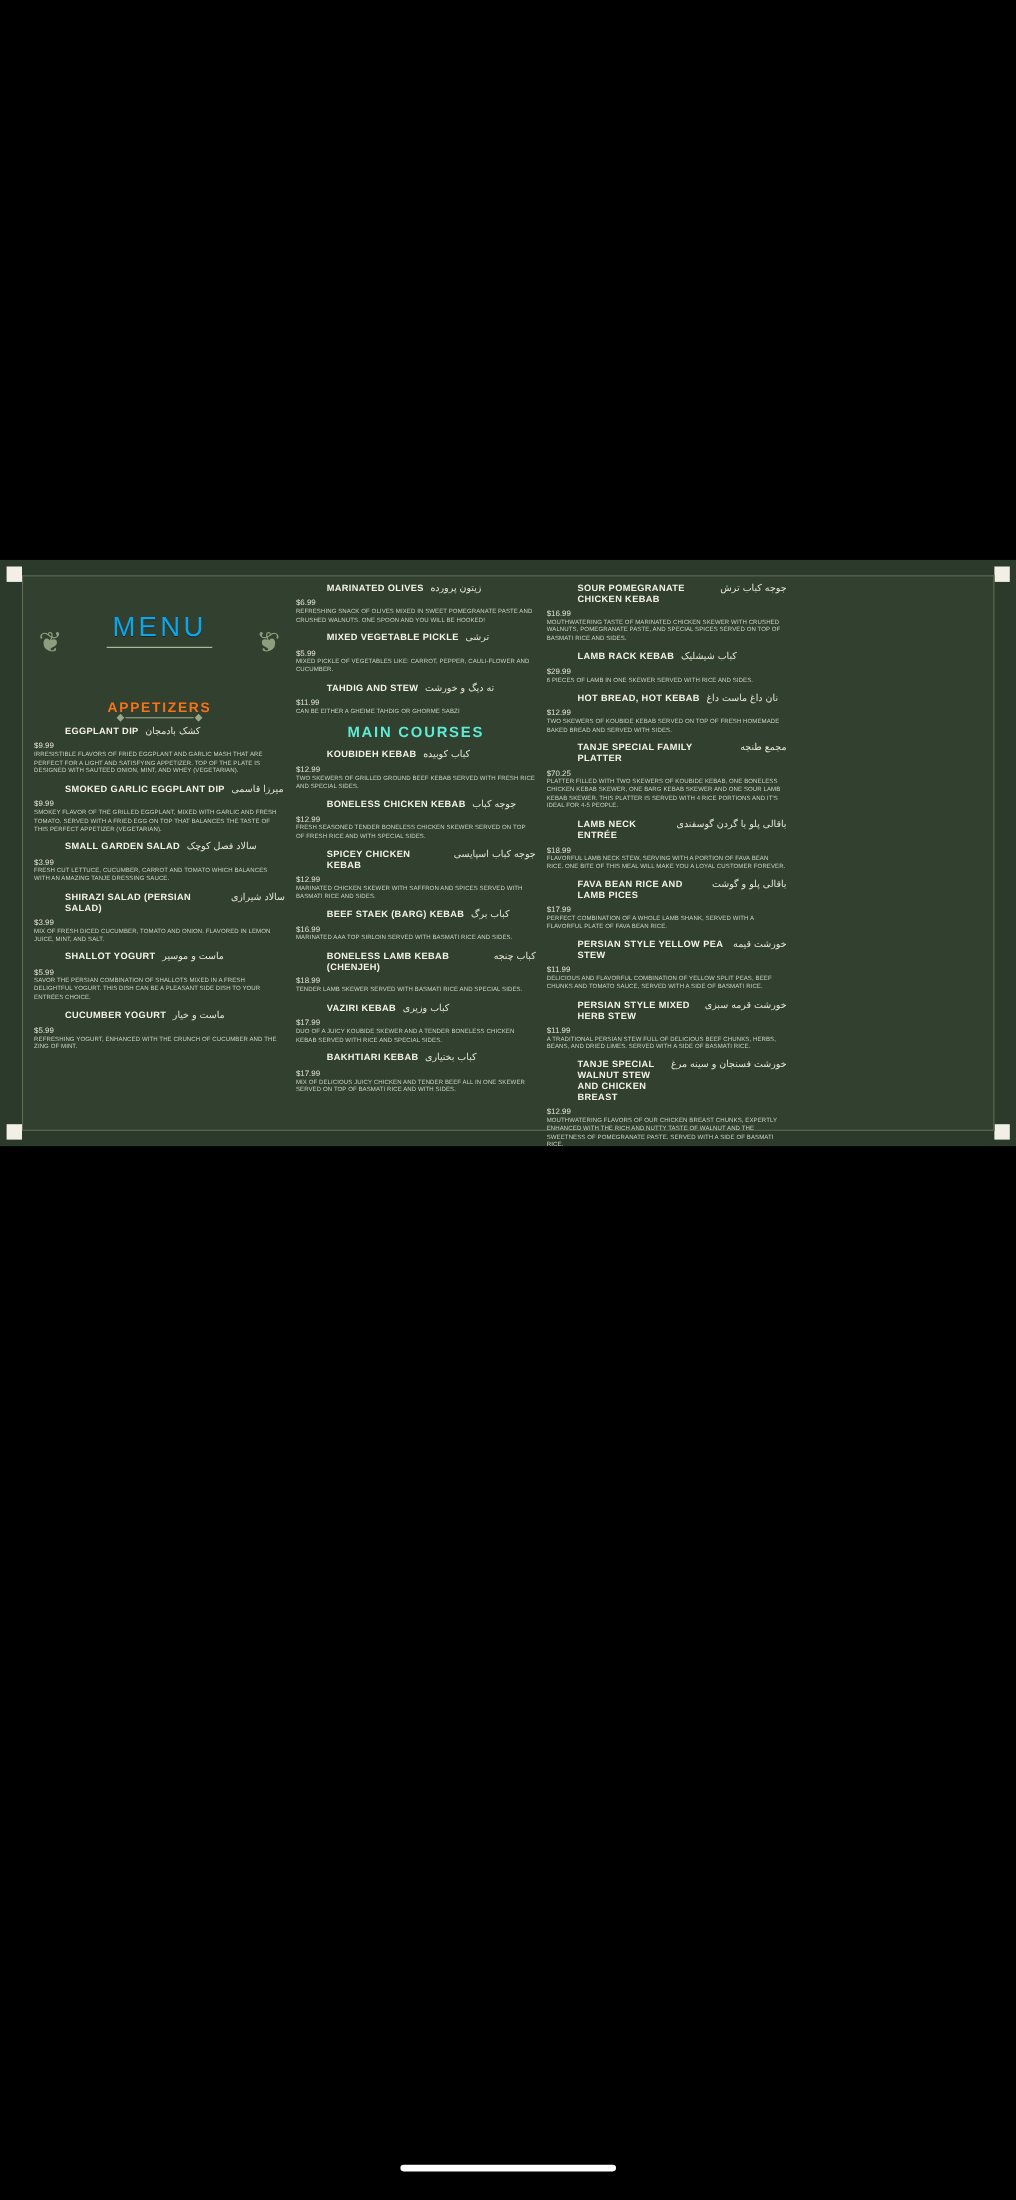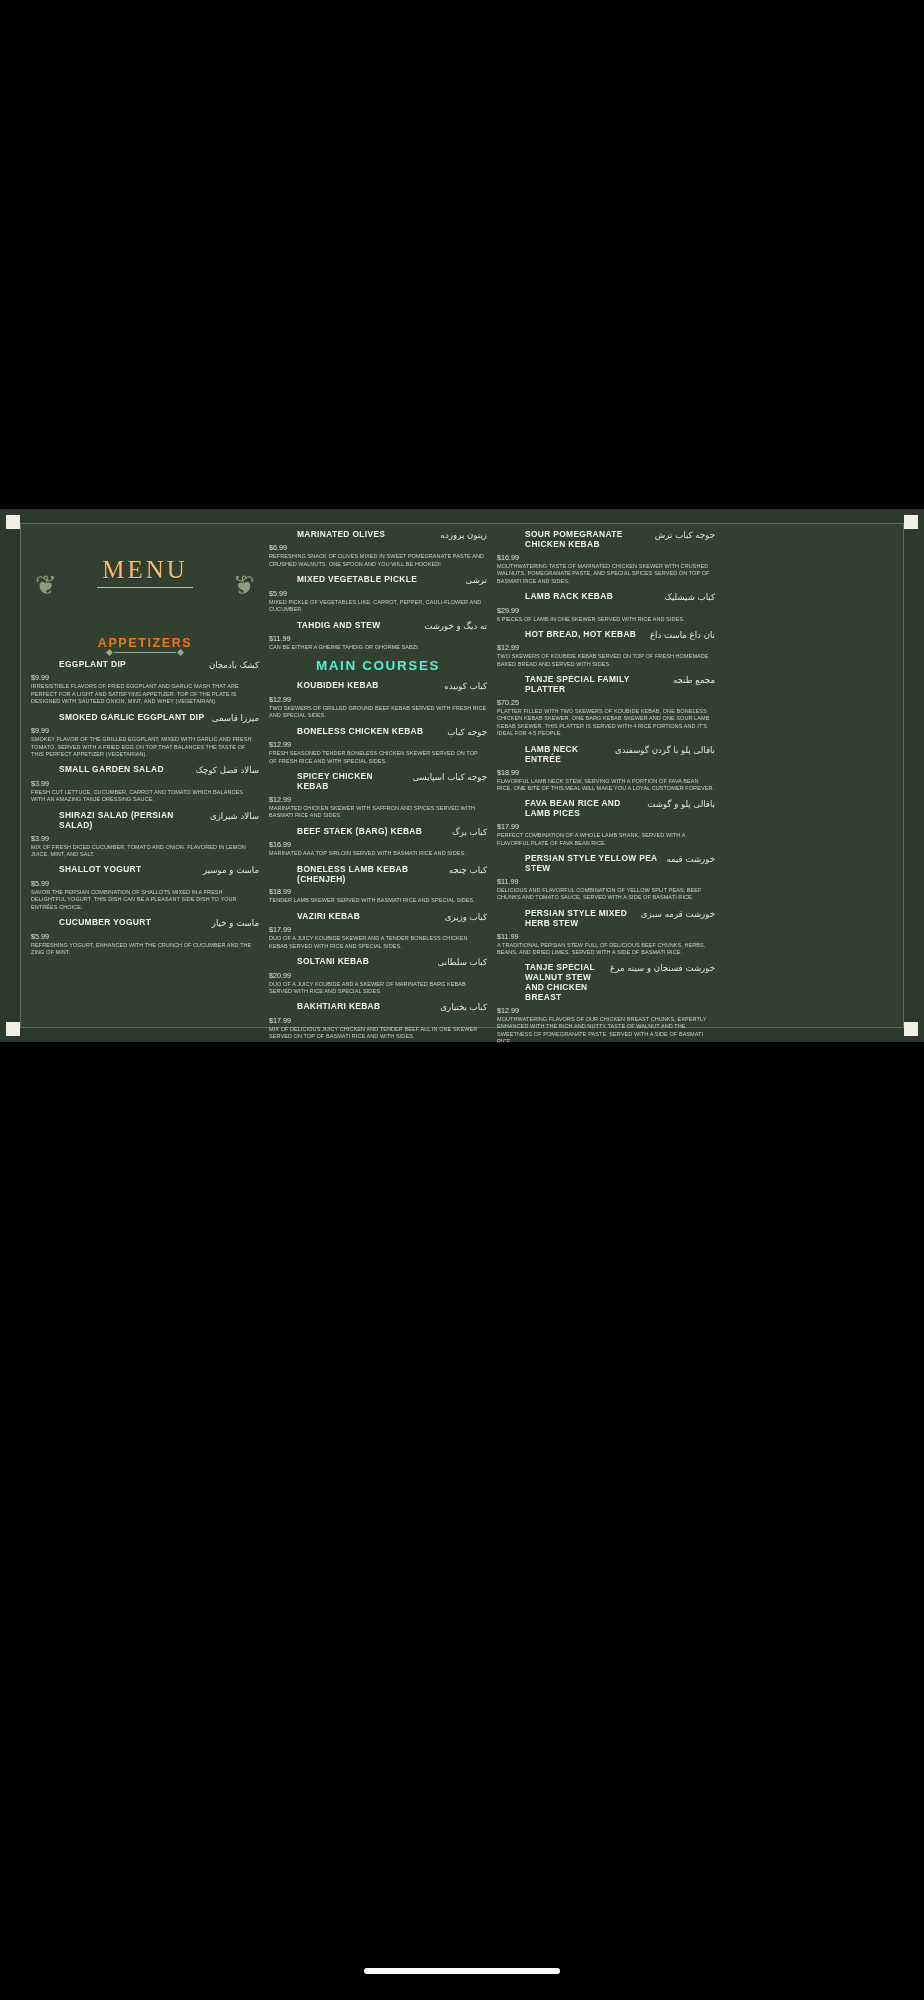--- a/index.html
+++ b/index.html
@@ -64,24 +64,24 @@
   .col-2 { max-width: 218px; }
   .col-3 { max-width: 218px; }
 
   
   .masthead {
     position: relative;
     height: 74px;
     text-align: center;
   }
   .menu-word {
-    font-family: Liberation Serif, serif;
+    font-family: Liberation Sans, sans-serif;
     font-size: 25px;
     letter-spacing: 3px;
-    color: #fdba74;
+    color: #0ea5e9;
     margin-top: 26px;
     text-shadow: 0 1px 0 #1b2419;
   }
   .menu-rule {
     width: 96px;
     height: 1px;
     background: #b9c2a6;
     margin: 3px auto 0 auto;
   }
   .flourish {
@@ -132,21 +132,21 @@
     color: #5eead4;
     margin: 2px 0 8px 0;
   }
 
   
   .item {
     margin-bottom: 7px;
   }
   .item-head {
     display: flex;
-    justify-content: space-between;
+    justify-content: flex-start;
     align-items: flex-start;
     gap: 6px;
     padding-left: 28px;
   }
   .item-name {
     font-size: 8.4px;
     font-weight: bold;
     letter-spacing: .35px;
     color: #f5f3e8;
     line-height: 1.18;
@@ -350,28 +350,20 @@
 
           <div class="item">
             <div class="item-head">
               <div class="item-name">VAZIRI KEBAB</div>
               <div class="item-name-fa">کباب وزیری</div>
             </div>
             <div class="item-price">$17.99</div>
             <div class="item-desc">DUO OF A JUICY KOUBIDE SKEWER AND A TENDER BONELESS CHICKEN KEBAB SERVED WITH RICE AND SPECIAL SIDES.</div>
           </div>
 
-          <div class="item">
-            <div class="item-head">
-              <div class="item-name">SOLTANI KEBAB</div>
-              <div class="item-name-fa">کباب سلطانی</div>
-            </div>
-            <div class="item-price">$20.99</div>
-            <div class="item-desc">DUO OF A JUICY KOUBIDE AND A SKEWER OF MARINATED BARG KEBAB SERVED WITH RICE AND SPECIAL SIDES.</div>
-          </div>
 
           <div class="item">
             <div class="item-head">
               <div class="item-name">BAKHTIARI KEBAB</div>
               <div class="item-name-fa">کباب بختیاری</div>
             </div>
             <div class="item-price">$17.99</div>
             <div class="item-desc">MIX OF DELICIOUS JUICY CHICKEN AND TENDER BEEF ALL IN ONE SKEWER SERVED ON TOP OF BASMATI RICE AND WITH SIDES.</div>
           </div>
 

